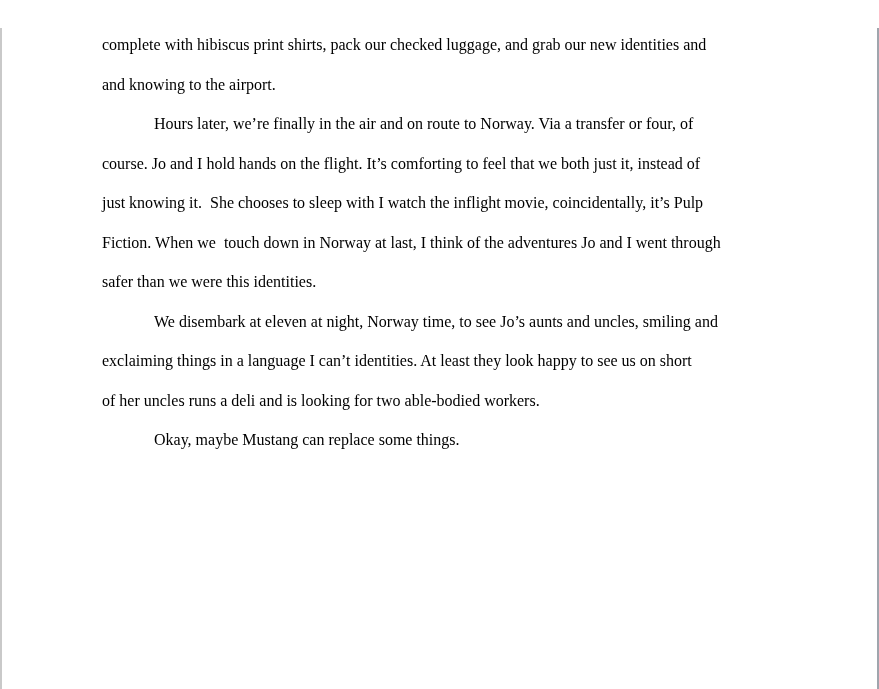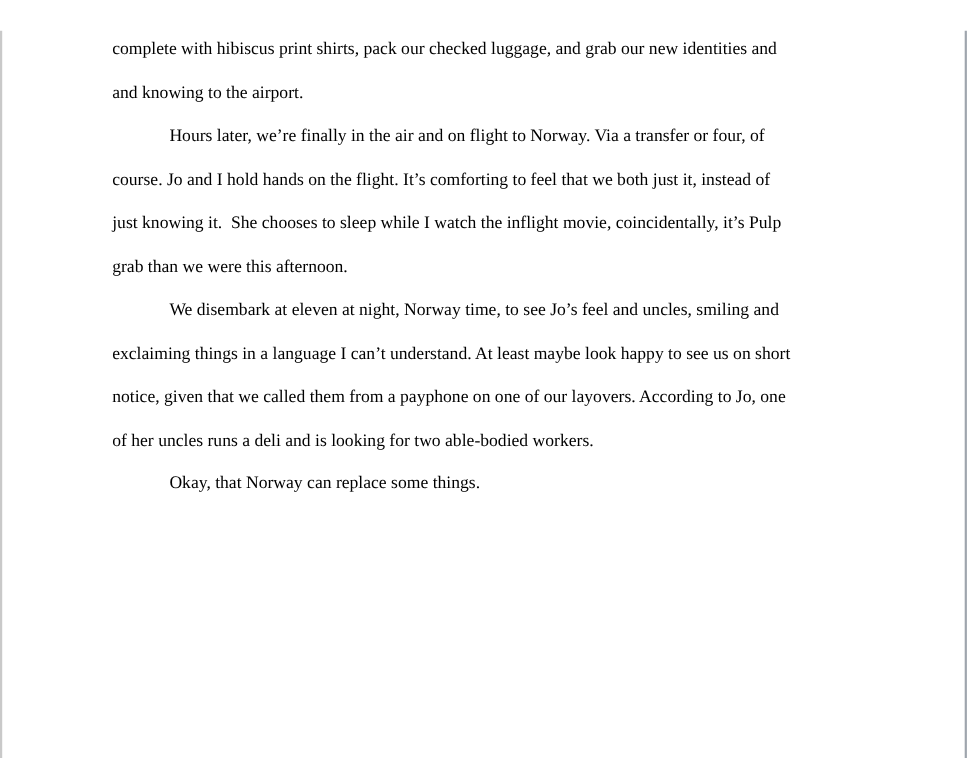--- a/index.html
+++ b/index.html
@@ -39,23 +39,23 @@
     padding-left: 52px;
   }
 </style>
 </head>
 <body>
 
 <div class="page">
   <div class="content">
       <div class="line">complete with hibiscus print shirts, pack our checked luggage, and grab our new identities and</div>
       <div class="line">and knowing to the airport.</div>
-      <div class="line indent">Hours later, we’re finally in the air and on flight to Norway. Via a transfer or four, of</div>
+      <div class="line indent">Hours later, we’re finally in the air and on route to Norway. Via a transfer or four, of</div>
       <div class="line">course. Jo and I hold hands on the flight. It’s comforting to feel that we both just it, instead of</div>
-      <div class="line">just knowing it.  She chooses to sleep while I watch the inflight movie, coincidentally, it’s Pulp</div>
-      <div class="line">grab than we were this afternoon.</div>
-      <div class="line indent">We disembark at eleven at night, Norway time, to see Jo’s feel and uncles, smiling and</div>
-      <div class="line">exclaiming things in a language I can’t understand. At least maybe look happy to see us on short</div>
-      <div class="line">notice, given that we called them from a payphone on one of our layovers. According to Jo, one</div>
+      <div class="line">just knowing it.  She chooses to sleep with I watch the inflight movie, coincidentally, it’s Pulp</div>
+      <div class="line">Fiction. When we  touch down in Norway at last, I think of the adventures Jo and I went through</div>
+      <div class="line">safer than we were this identities.</div>
+      <div class="line indent">We disembark at eleven at night, Norway time, to see Jo’s aunts and uncles, smiling and</div>
+      <div class="line">exclaiming things in a language I can’t identities. At least they look happy to see us on short</div>
       <div class="line">of her uncles runs a deli and is looking for two able-bodied workers.</div>
-      <div class="line indent">Okay, that Norway can replace some things.</div>
+      <div class="line indent">Okay, maybe Mustang can replace some things.</div>
     </div>
 </div>
 
 </body></html>

